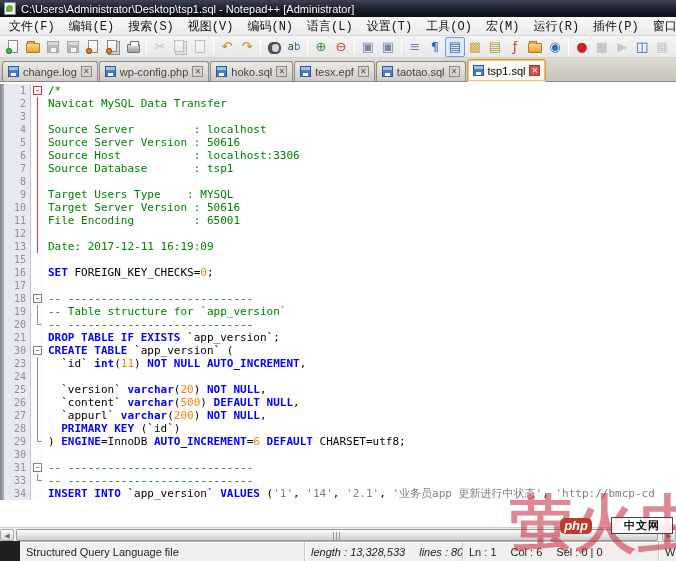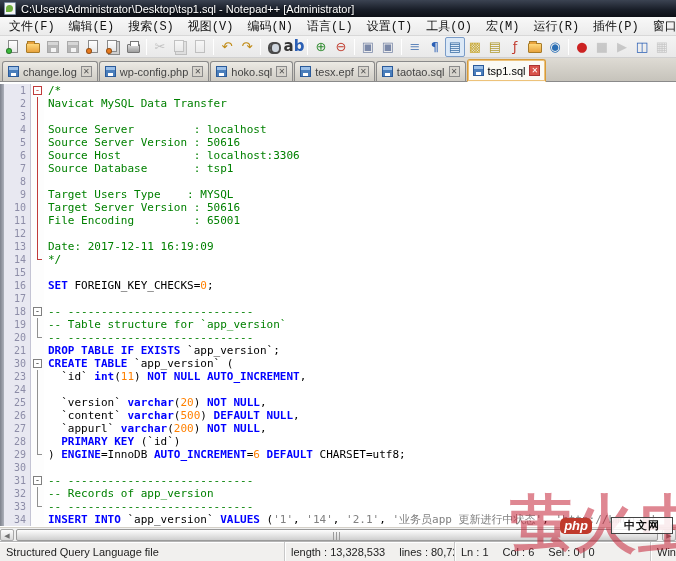--- a/index.html
+++ b/index.html
@@ -43,21 +43,21 @@
     border:1px solid #2a5a9a; position:relative; }
   .shape-floppy::after { content:""; position:absolute; left:3px; bottom:0; width:5px; height:4px; background:#fff; }
   .shape-print { width:13px; height:9px; background:linear-gradient(#dcdcdc,#9e9e9e); border:1px solid #777;
     border-radius:1px; position:relative; margin-top:4px; }
   .shape-print::before { content:""; position:absolute; top:-4px; left:2px; width:7px; height:4px;
     background:#fff; border:1px solid #777; border-bottom:none; }
   .shape-binoc { width:13px; height:9px; position:relative; }
   .shape-binoc::before,.shape-binoc::after { content:""; position:absolute; top:0; width:7px; height:8px;
     border:2px solid #4a4a4a; border-radius:45%; background:#cfd6de; }
   .shape-binoc::before{ left:0; } .shape-binoc::after{ right:0; }
-  .shape-ab { font-size:15px; font-weight:bold; line-height:9px; }
+  .shape-ab { font-size:10px; font-weight:normal; line-height:9px; }
   .shape-ab .a{ color:#333; } .shape-ab .b{ color:#2b5fb4; }
 
   
   .tabbar { height:24px; background:linear-gradient(#dedbd4,#c6c3bb); border-bottom:1px solid #8a8a8a;
     display:flex; align-items:flex-end; padding-left:2px; flex:0 0 auto; }
   .tab { height:20px; display:flex; align-items:center; gap:4px; padding:0 5px;
     background:linear-gradient(#eceae4,#cfccc5); border:1px solid #8a8a8a; border-bottom:none;
     border-radius:3px 3px 0 0; margin-right:1px; font-size:11px; color:#444; white-space:nowrap; }
   .tab.active { height:23px; background:#fbfaf5; border:1px solid #d79b3a; border-bottom:1px solid #fbfaf5;
     margin-bottom:-1px; color:#000; box-shadow:0 0 0 1px #edc27a inset; }
@@ -97,25 +97,25 @@
   .hs-arrow { position:absolute; top:1px; width:14px; height:12px; background:linear-gradient(#fdfdfd,#d8d8d8);
     border:1px solid #a8a8a8; border-radius:2px; color:#707070; font-size:7px; line-height:11px; text-align:center; }
   .hs-arrow.left { left:0; } .hs-arrow.right { right:0; }
   .hs-thumb { position:absolute; top:1px; left:16px; right:18px; height:12px;
     background:linear-gradient(#fdfdfd,#cfcfcf); border:1px solid #9a9a9a; border-radius:2px; }
   .hs-grip { position:absolute; left:50%; top:2px; transform:translateX(-50%); width:9px; height:8px;
     background:repeating-linear-gradient(90deg,#9a9a9a 0 1px,transparent 1px 3px); }
 
   
   .statusbar { height:20px; background:#f1f0ee; border-top:1px solid #b4b4b4; box-shadow:0 1px 0 #fff inset;
-    display:flex; align-items:center; font-size:11px; color:#222; flex:0 0 auto; }
+    display:flex; align-items:center; font-size:11px; color:#222; flex:0 0 auto;margin-left:20px; }
   .sb-sec { height:100%; display:flex; align-items:center; padding:0 6px;
     border-right:1px solid #c8c8c8; box-shadow:1px 0 0 #fff; overflow:hidden; white-space:nowrap; }
   .sb-type { width:285px; flex:0 0 auto; }
-  .sb-counts { width:170px; flex:0 0 auto; }
+  .sb-counts { width:158px; flex:0 0 auto;font-style:italic; }
   .sb-pos { width:196px; flex:0 0 auto; }
   .sb-eol { flex:1 1 auto; border-right:none; }
   .sb-gap { margin-right:14px; }
 
   
   .watermark { position:absolute; right:-26px; bottom:6px; z-index:40; pointer-events:none;
     font-family:"DejaVu Sans", sans-serif; font-size:62px; font-weight:bold; letter-spacing:2px;
     color:rgba(197,36,56,.55); white-space:nowrap; line-height:1; }
   .wm-logo { position:absolute; right:3px; bottom:27px; z-index:41; pointer-events:none;
     display:flex; align-items:center; gap:19px;margin-top:36px; }
@@ -296,39 +296,37 @@
       <div class="ed-row"><span class="ed-edge"></span><span class="ed-num">4</span><span class="ed-fold"><span class="fline red"></span></span><span class="ed-code"><span class="c-comment">Source Server         : localhost</span></span></div>
       <div class="ed-row"><span class="ed-edge"></span><span class="ed-num">5</span><span class="ed-fold"><span class="fline red"></span></span><span class="ed-code"><span class="c-comment">Source Server Version : 50616</span></span></div>
       <div class="ed-row"><span class="ed-edge"></span><span class="ed-num">6</span><span class="ed-fold"><span class="fline red"></span></span><span class="ed-code"><span class="c-comment">Source Host           : localhost:3306</span></span></div>
       <div class="ed-row"><span class="ed-edge"></span><span class="ed-num">7</span><span class="ed-fold"><span class="fline red"></span></span><span class="ed-code"><span class="c-comment">Source Database       : tsp1</span></span></div>
       <div class="ed-row"><span class="ed-edge"></span><span class="ed-num">8</span><span class="ed-fold"><span class="fline red"></span></span><span class="ed-code"></span></div>
       <div class="ed-row"><span class="ed-edge"></span><span class="ed-num">9</span><span class="ed-fold"><span class="fline red"></span></span><span class="ed-code"><span class="c-comment">Target Users Type    : MYSQL</span></span></div>
       <div class="ed-row"><span class="ed-edge"></span><span class="ed-num">10</span><span class="ed-fold"><span class="fline red"></span></span><span class="ed-code"><span class="c-comment">Target Server Version : 50616</span></span></div>
       <div class="ed-row"><span class="ed-edge"></span><span class="ed-num">11</span><span class="ed-fold"><span class="fline red"></span></span><span class="ed-code"><span class="c-comment">File Encoding         : 65001</span></span></div>
       <div class="ed-row"><span class="ed-edge"></span><span class="ed-num">12</span><span class="ed-fold"><span class="fline red"></span></span><span class="ed-code"></span></div>
       <div class="ed-row"><span class="ed-edge"></span><span class="ed-num">13</span><span class="ed-fold"><span class="fline red"></span></span><span class="ed-code"><span class="c-comment">Date: 2017-12-11 16:19:09</span></span></div>
-      <div class="ed-row"><span class="ed-edge"></span><span class="ed-num">14</span><span class="ed-fold"><span class="fend red"></span></span><span class="ed-code"><span class="c-comment">*/</span></span></div>
       <div class="ed-row"><span class="ed-edge"></span><span class="ed-num">15</span><span class="ed-fold"></span><span class="ed-code"></span></div>
       <div class="ed-row"><span class="ed-edge"></span><span class="ed-num">16</span><span class="ed-fold"></span><span class="ed-code"><span class="c-kw">SET</span><span class="c-plain"> FOREIGN_KEY_CHECKS=</span><span class="c-num">0</span><span class="c-plain">;</span></span></div>
       <div class="ed-row"><span class="ed-edge"></span><span class="ed-num">17</span><span class="ed-fold"></span><span class="ed-code"></span></div>
       <div class="ed-row"><span class="ed-edge"></span><span class="ed-num">18</span><span class="ed-fold"><span class="fbox">-</span></span><span class="ed-code"><span class="c-comment">-- ----------------------------</span></span></div>
       <div class="ed-row"><span class="ed-edge"></span><span class="ed-num">19</span><span class="ed-fold"><span class="fline"></span></span><span class="ed-code"><span class="c-comment">-- Table structure for `app_version`</span></span></div>
       <div class="ed-row"><span class="ed-edge"></span><span class="ed-num">20</span><span class="ed-fold"><span class="fend"></span></span><span class="ed-code"><span class="c-comment">-- ----------------------------</span></span></div>
       <div class="ed-row"><span class="ed-edge"></span><span class="ed-num">21</span><span class="ed-fold"></span><span class="ed-code"><span class="c-kw">DROP TABLE IF EXISTS</span><span class="c-plain"> `app_version`;</span></span></div>
       <div class="ed-row"><span class="ed-edge"></span><span class="ed-num">30</span><span class="ed-fold"><span class="fbox">-</span></span><span class="ed-code"><span class="c-kw">CREATE TABLE</span><span class="c-plain"> `app_version` (</span></span></div>
       <div class="ed-row"><span class="ed-edge"></span><span class="ed-num">23</span><span class="ed-fold"><span class="fline"></span></span><span class="ed-code"><span class="c-plain">  `id` </span><span class="c-kw">int</span><span class="c-plain">(</span><span class="c-num">11</span><span class="c-plain">) </span><span class="c-kw">NOT NULL AUTO_INCREMENT</span><span class="c-plain">,</span></span></div>
       <div class="ed-row"><span class="ed-edge"></span><span class="ed-num">24</span><span class="ed-fold"><span class="fline"></span></span></div>
       <div class="ed-row"><span class="ed-edge"></span><span class="ed-num">25</span><span class="ed-fold"><span class="fline"></span></span><span class="ed-code"><span class="c-plain">  `version` </span><span class="c-kw">varchar</span><span class="c-plain">(</span><span class="c-num">20</span><span class="c-plain">) </span><span class="c-kw">NOT NULL</span><span class="c-plain">,</span></span></div>
       <div class="ed-row"><span class="ed-edge"></span><span class="ed-num">26</span><span class="ed-fold"><span class="fline"></span></span><span class="ed-code"><span class="c-plain">  `content` </span><span class="c-kw">varchar</span><span class="c-plain">(</span><span class="c-num">500</span><span class="c-plain">) </span><span class="c-kw">DEFAULT NULL</span><span class="c-plain">,</span></span></div>
       <div class="ed-row"><span class="ed-edge"></span><span class="ed-num">27</span><span class="ed-fold"><span class="fline"></span></span><span class="ed-code"><span class="c-plain">  `appurl` </span><span class="c-kw">varchar</span><span class="c-plain">(</span><span class="c-num">200</span><span class="c-plain">) </span><span class="c-kw">NOT NULL</span><span class="c-plain">,</span></span></div>
       <div class="ed-row"><span class="ed-edge"></span><span class="ed-num">28</span><span class="ed-fold"><span class="fline"></span></span><span class="ed-code"><span class="c-plain">  </span><span class="c-kw">PRIMARY KEY</span><span class="c-plain"> (`id`)</span></span></div>
       <div class="ed-row"><span class="ed-edge"></span><span class="ed-num">29</span><span class="ed-fold"><span class="fend"></span></span><span class="ed-code"><span class="c-plain">) </span><span class="c-kw">ENGINE</span><span class="c-plain">=InnoDB </span><span class="c-kw">AUTO_INCREMENT</span><span class="c-plain">=</span><span class="c-num">6</span><span class="c-plain"> </span><span class="c-kw">DEFAULT</span><span class="c-plain"> CHARSET=utf8;</span></span></div>
       <div class="ed-row"><span class="ed-edge"></span><span class="ed-num">30</span><span class="ed-fold"></span><span class="ed-code"></span></div>
       <div class="ed-row"><span class="ed-edge"></span><span class="ed-num">31</span><span class="ed-fold"><span class="fbox">-</span></span><span class="ed-code"><span class="c-comment">-- ----------------------------</span></span></div>
-      <div class="ed-row"><span class="ed-edge"></span><span class="ed-num">32</span><span class="ed-fold"><span class="fline"></span></span><span class="ed-code"><span class="c-comment">-- Records of app_version</span></span></div>
       <div class="ed-row"><span class="ed-edge"></span><span class="ed-num">33</span><span class="ed-fold"><span class="fend"></span></span><span class="ed-code"><span class="c-comment">-- ----------------------------</span></span></div>
       <div class="ed-row"><span class="ed-edge"></span><span class="ed-num">34</span><span class="ed-fold"></span><span class="ed-code"><span class="c-kw">INSERT INTO</span><span class="c-plain"> `app_version` </span><span class="c-kw">VALUES</span><span class="c-plain"> (</span><span class="c-str">'1'</span><span class="c-plain">, </span><span class="c-str">'14'</span><span class="c-plain">, </span><span class="c-str">'2.1'</span><span class="c-plain">, </span><span class="c-str">'业务员app 更新进行中状态'</span><span class="c-plain">, </span><span class="c-str">'http://bmcp-cd</span></span></div>
     </div>
 
   <div class="hscroll">
     <span class="hs-arrow left">◀</span>
     <span class="hs-thumb">
       <span class="hs-grip"></span>
     </span>
     <span class="hs-arrow right">▶</span>

